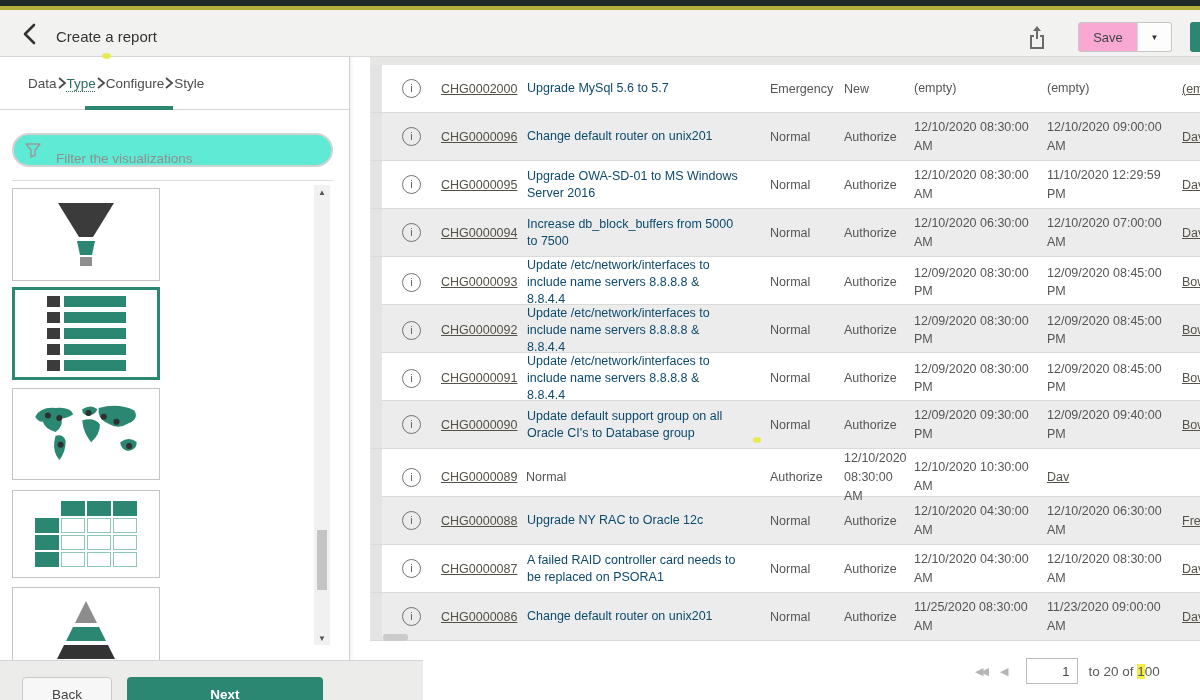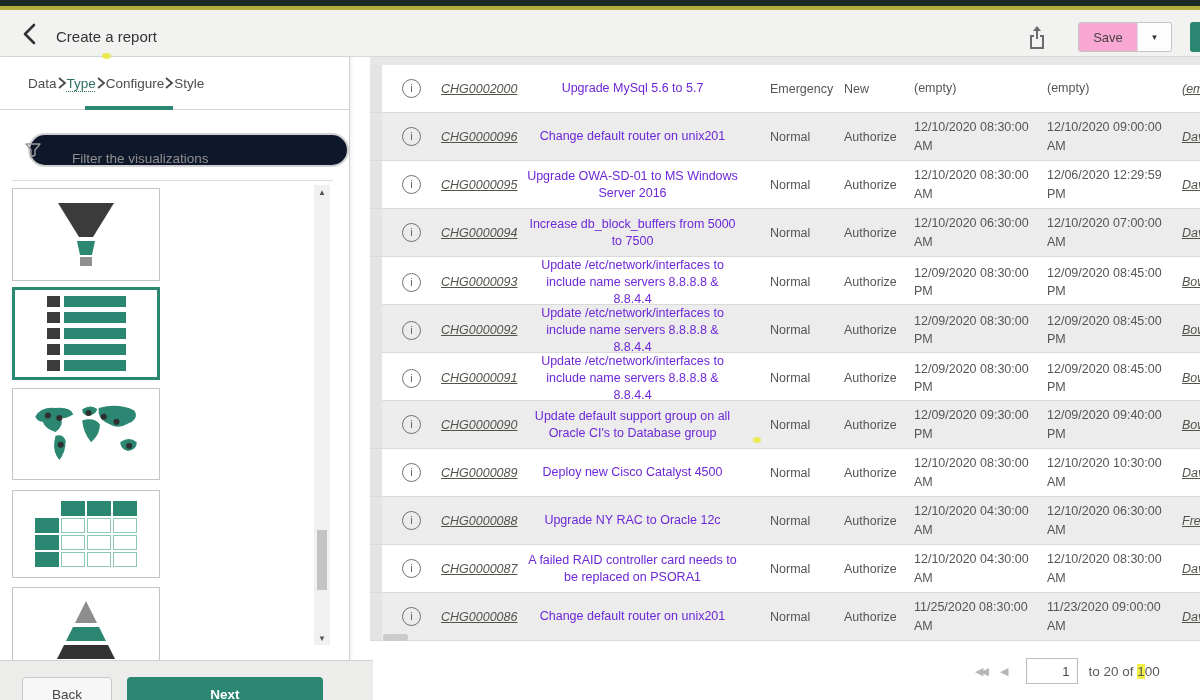--- a/index.html
+++ b/index.html
@@ -18,21 +18,21 @@
   .save-btn{position:absolute;left:1078px;top:12px;width:60px;height:30px;background:#f9a8d4;border:1px solid #c6c6c6;border-radius:3px 0 0 3px;font-size:13px;color:#444;font-family:inherit;cursor:pointer;}
   .save-caret-btn{position:absolute;left:1137px;top:12px;width:35px;height:30px;background:#fdfdfd;border:1px solid #c6c6c6;border-left:1px solid #d9d9d9;border-radius:0 3px 3px 0;font-size:8px;color:#333;cursor:pointer;}
   .clipped-primary{position:absolute;left:1190px;top:12px;width:14px;height:30px;background:#2b8672;border:none;border-radius:3px 0 0 3px;}
   
   .panel{position:absolute;left:0;top:57px;width:350px;height:603px;background:#fff;border-right:1px solid #cfcfcf;box-sizing:border-box;overflow:hidden;box-shadow:2px 0 3px rgba(0,0,0,.05);}
   .steps{position:relative;height:53px;border-bottom:1px solid #d4d4d4;display:flex;align-items:center;padding-left:28px;box-sizing:border-box;}
   .step{font-size:13.5px;color:#4c4c4c;cursor:pointer;}
   .step.active{color:#2e6e62;text-decoration:underline dotted 1px;text-underline-offset:3px;}
   .step-sep svg{display:block;}
   .active-bar{position:absolute;left:85px;bottom:-1px;width:88px;height:4px;background:#2b8672;}
-  .filter-input{position:absolute;left:28px;top:76px;width:321px;height:34px;box-sizing:border-box;border:2px solid #d2d2d2;border-radius:18px;padding:16px 12px 0 42px;font-size:13.5px;color:#666;font-family:inherit;outline:none;background:#0f172a;}
+  .filter-input{position:absolute;left:12px;top:76px;width:321px;height:34px;box-sizing:border-box;border:2px solid #d2d2d2;border-radius:18px;padding:16px 12px 0 42px;font-size:13.5px;color:#666;font-family:inherit;outline:none;background:#5eead4;}
   .filter-input::placeholder{color:#8f8f8f;}
   .funnel-glyph{position:absolute;left:24px;top:84px;pointer-events:none;}
   .panel-divider{position:absolute;left:12px;top:123px;width:321px;height:1px;background:#dcdcdc;}
   .viz-box{position:absolute;left:12px;width:148px;background:#fff;border:1px solid #c4c4c4;box-sizing:border-box;display:flex;align-items:center;justify-content:center;cursor:pointer;}
   .viz-box.selected{border:3px solid #2b8672;}
   .viz-funnel{top:131px;height:93px;}
   .viz-list{top:230px;height:93px;}
   .viz-map{top:331px;height:92px;}
   .viz-table{top:433px;height:88px;}
   .viz-pyramid{top:530px;height:92px;}
@@ -43,48 +43,48 @@
   .tbl-grid{display:grid;grid-template-columns:repeat(4,24px);grid-auto-rows:15px;gap:2px;}
   .tbl-c{box-sizing:border-box;}
   .tbl-teal{background:#2b8672;}
   .tbl-body{background:#fff;border:1.5px solid #8ec7b8;}
   
   .vscroll-track{position:absolute;left:314px;top:128px;width:16px;height:460px;background:#f1f1f1;}
   .vscroll-up{position:absolute;left:314px;top:128px;width:16px;height:14px;font-size:8px;color:#555;background:#f1f1f1;border:none;cursor:pointer;padding:0;}
   .vscroll-down{position:absolute;left:314px;top:574px;width:16px;height:14px;font-size:8px;color:#555;background:#f1f1f1;border:none;cursor:pointer;padding:0;}
   .vscroll-thumb{position:absolute;left:317px;top:473px;width:10px;height:60px;background:#c4c4c4;cursor:pointer;}
   
-  .panel-footer{position:absolute;left:0;top:660px;width:373px;height:40px;background:#ececeb;border-top:1px solid #d4d4d4;box-sizing:border-box;}
+  .panel-footer{position:absolute;left:0;top:660px;width:423px;height:40px;background:#ececeb;border-top:1px solid #d4d4d4;box-sizing:border-box;}
   .back-action{position:absolute;left:22px;top:16px;width:90px;height:34px;background:#f7f7f7;border:1px solid #c9c9c9;border-radius:4px;font-size:13.5px;color:#444;font-family:inherit;cursor:pointer;}
   .next-action{position:absolute;left:127px;top:16px;width:196px;height:34px;background:#2b8672;border:none;border-radius:4px;font-size:13.5px;color:#fff;font-weight:bold;font-family:inherit;cursor:pointer;}
   
   .table-topstrip{position:absolute;left:370px;top:57px;width:830px;height:8px;background:#e7e7e6;}
   .rows-wrap{position:absolute;left:370px;top:65px;width:830px;overflow:hidden;}
   .trow{display:grid;grid-template-columns:12px 48px 96px 244px 74px 70px 133px 135px 60px;height:48px;box-sizing:border-box;align-items:center;background:#fff;border-bottom:1px solid #dadada;font-size:12.5px;color:#555;}
   .trow.alt{background:#ececec;}
   .gutter{background:#e4e4e4;height:100%;}
   .info-icon{display:inline-block;width:17px;height:17px;margin-left:20px;border:1px solid #6f7470;border-radius:50%;color:#5f6561;font-size:11px;line-height:16px;text-align:center;cursor:pointer;}
   .num-link,.assigned-link{color:#55524a;text-decoration:underline;cursor:pointer;}
   .num-cell{padding-left:11px;}
-  .desc-cell{padding:0 32px 0 1px;line-height:1.35;color:#6d28d9;text-align:center;}
+  .desc-cell{padding:0 32px 0 1px;line-height:1.35;color:#0c4a6e;}
   .date-cell{line-height:1.5;padding-right:4px;}
   .assigned-cell{white-space:nowrap;overflow:hidden;}
   .hscroll-thumb{position:absolute;left:383px;top:634px;width:25px;height:7px;background:#cbcbcb;border-radius:3px;}
   
   .pager{position:absolute;left:975px;top:656px;height:30px;display:flex;align-items:center;}
   .pager-first{letter-spacing:-3px;color:#b5b5b5;font-size:11px;border:none;background:none;cursor:pointer;padding:0;margin-right:14px;}
   .pager-prev{color:#b5b5b5;font-size:11px;border:none;background:none;cursor:pointer;padding:0;margin-right:18px;}
   .page-input{width:52px;height:26px;box-sizing:border-box;border:1px solid #bdbdbd;text-align:right;padding-right:8px;font-size:13px;color:#444;font-family:inherit;}
   .range-label{font-size:13.5px;color:#5a5a5a;margin-left:10px;}
   .hl{background:#f3ee44;}
   
   .dot{position:absolute;border-radius:50%;background:#e9e938;opacity:.85;}
   .dot1{left:102px;top:53px;width:9px;height:6px;}
   .dot2{left:753px;top:437px;width:8px;height:6px;}
-  a{cursor:pointer;font-style:italic;}
+  a{cursor:pointer;}
 </style>
 </head>
 <body>
 
 <div class="topbar-dark"></div>
 <div class="topbar-olive"></div>
 <div class="appbar">
   <button class="back-btn" title="">
     <svg width="26" height="26" viewBox="0 0 26 26">
         <polyline points="16,4 7,13 16,22" fill="none" stroke="#333" stroke-width="2.6" stroke-linecap="round" stroke-linejoin="round"></polyline>
@@ -256,21 +256,21 @@
       <span class="assigned-cell"><a class="assigned-link">Dav</a></span>
     </div>
     <div class="trow">
       <span class="gutter"></span>
       <span><span class="info-icon">i</span></span>
       <span class="num-cell"><a class="num-link">CHG0000095</a></span>
       <span class="desc-cell">Upgrade OWA-SD-01 to MS Windows Server 2016</span>
       <span>Normal</span>
       <span>Authorize</span>
       <span class="date-cell">12/10/2020 08:30:00 AM</span>
-      <span class="date-cell">12/06/2020 12:29:59 PM</span>
+      <span class="date-cell">11/10/2020 12:29:59 PM</span>
       <span class="assigned-cell"><a class="assigned-link">Dav</a></span>
     </div>
     <div class="trow alt">
       <span class="gutter"></span>
       <span><span class="info-icon">i</span></span>
       <span class="num-cell"><a class="num-link">CHG0000094</a></span>
       <span class="desc-cell">Increase db_block_buffers from 5000 to 7500</span>
       <span>Normal</span>
       <span>Authorize</span>
       <span class="date-cell">12/10/2020 06:30:00 AM</span>
@@ -318,21 +318,20 @@
       <span>Normal</span>
       <span>Authorize</span>
       <span class="date-cell">12/09/2020 09:30:00 PM</span>
       <span class="date-cell">12/09/2020 09:40:00 PM</span>
       <span class="assigned-cell"><a class="assigned-link">Bow</a></span>
     </div>
     <div class="trow">
       <span class="gutter"></span>
       <span><span class="info-icon">i</span></span>
       <span class="num-cell"><a class="num-link">CHG0000089</a></span>
-      <span class="desc-cell">Deploy new Cisco Catalyst 4500</span>
       <span>Normal</span>
       <span>Authorize</span>
       <span class="date-cell">12/10/2020 08:30:00 AM</span>
       <span class="date-cell">12/10/2020 10:30:00 AM</span>
       <span class="assigned-cell"><a class="assigned-link">Dav</a></span>
     </div>
     <div class="trow alt">
       <span class="gutter"></span>
       <span><span class="info-icon">i</span></span>
       <span class="num-cell"><a class="num-link">CHG0000088</a></span>

